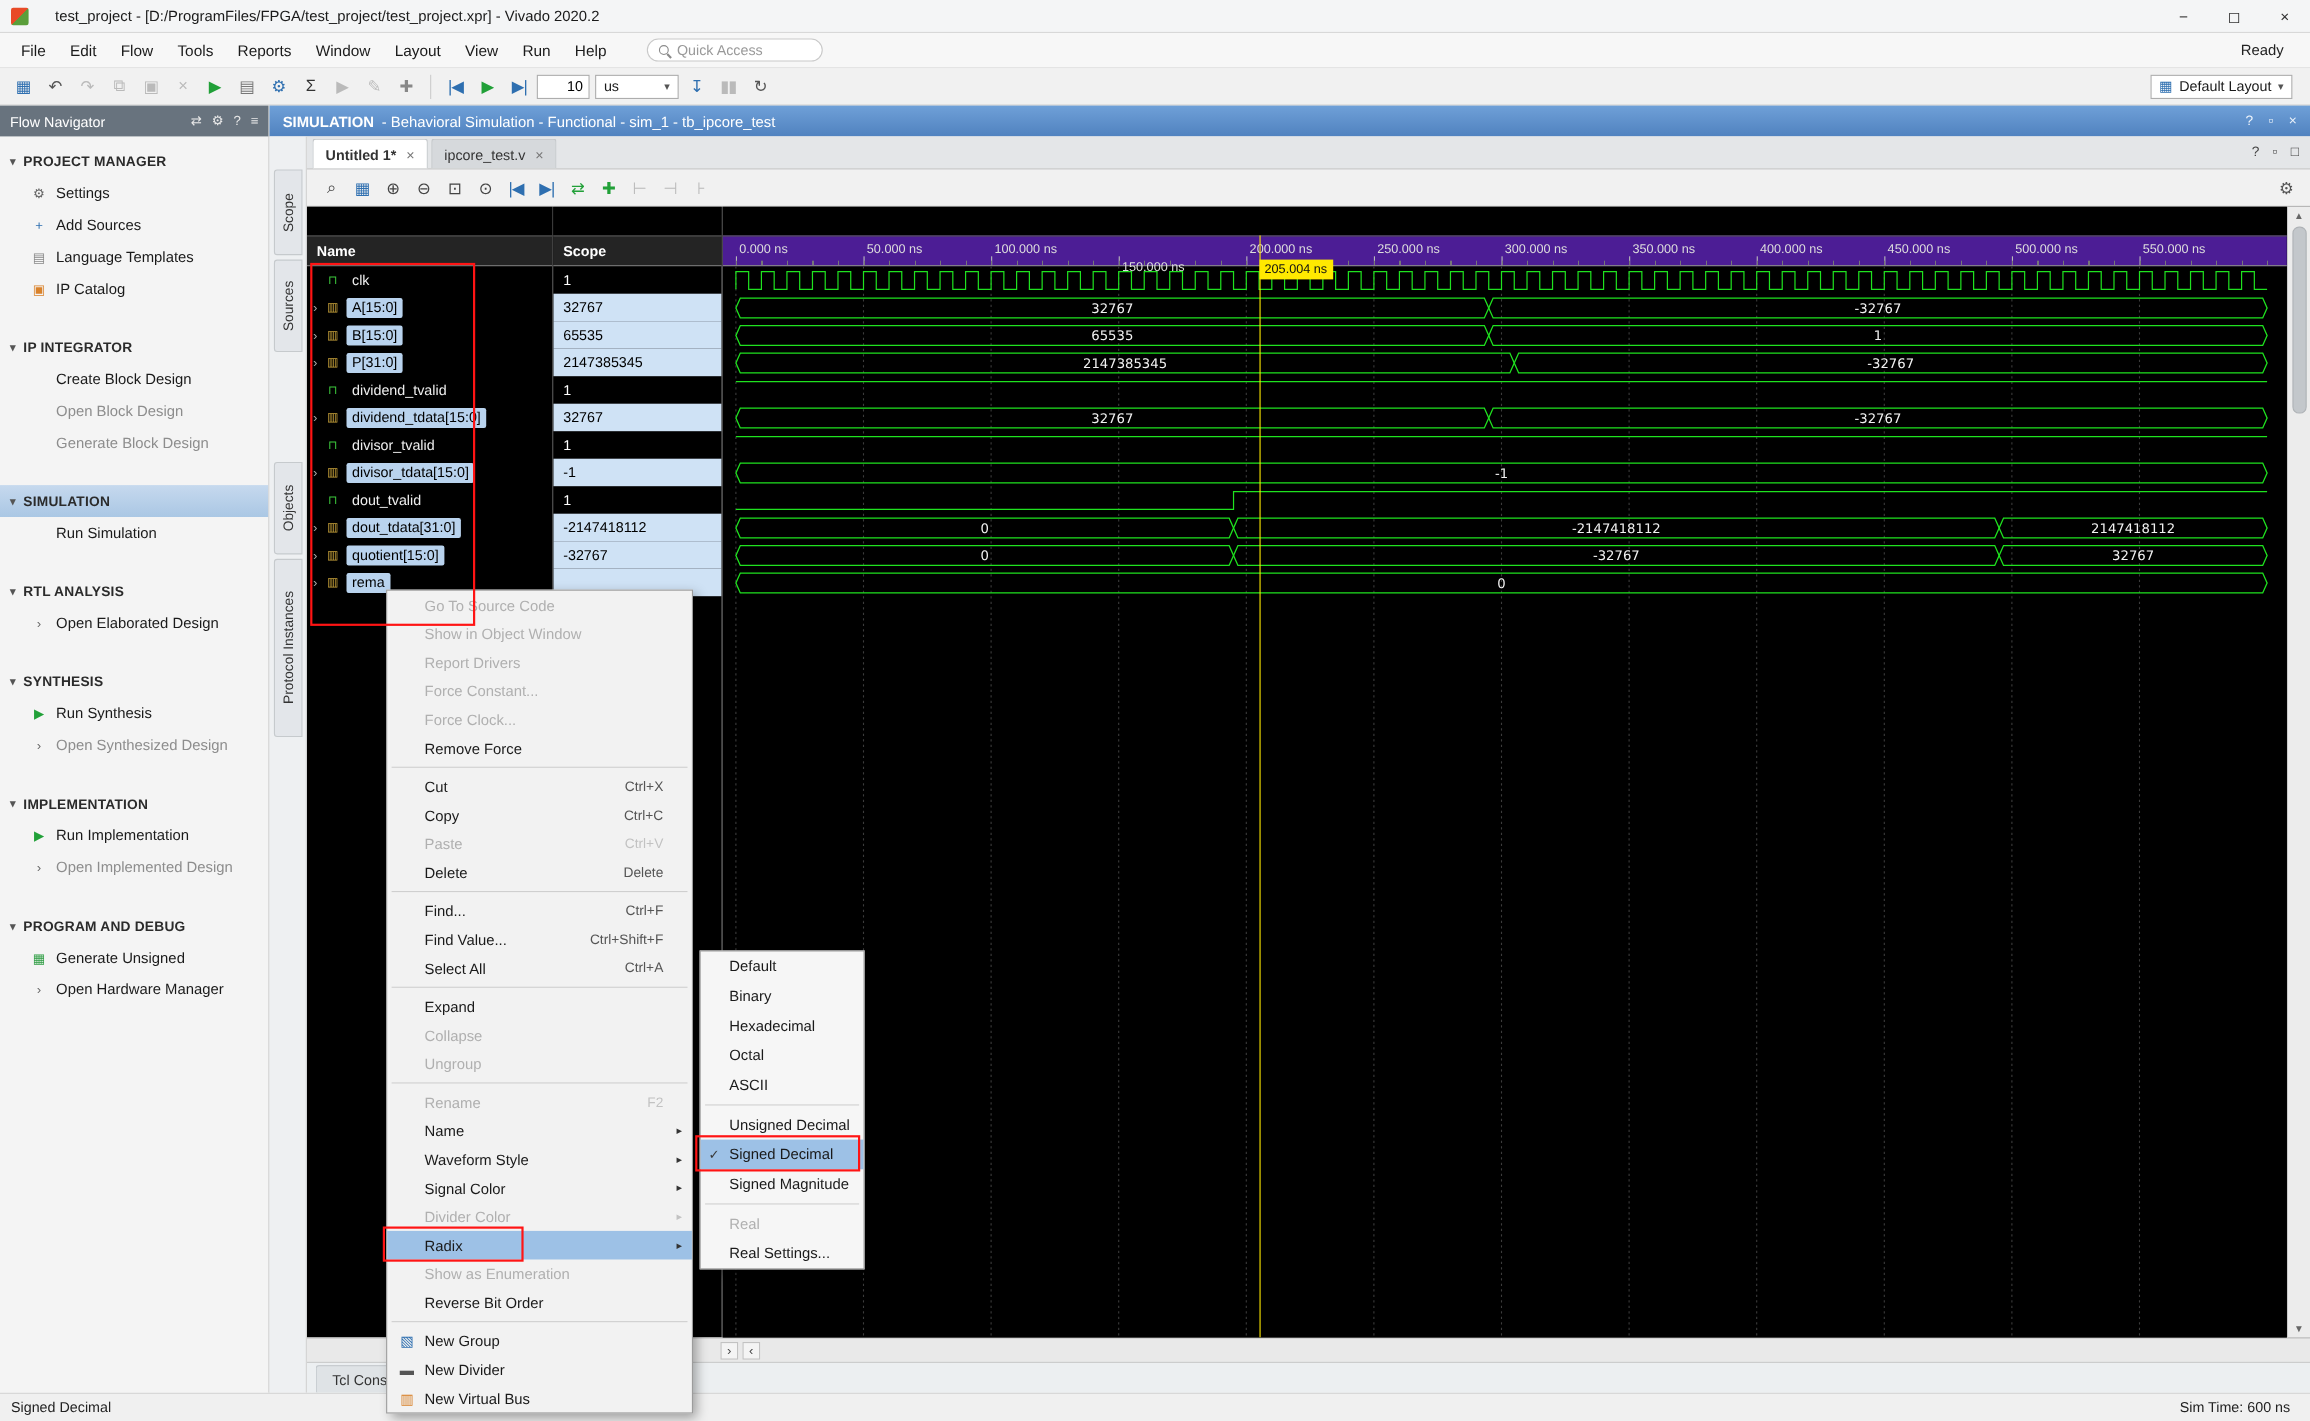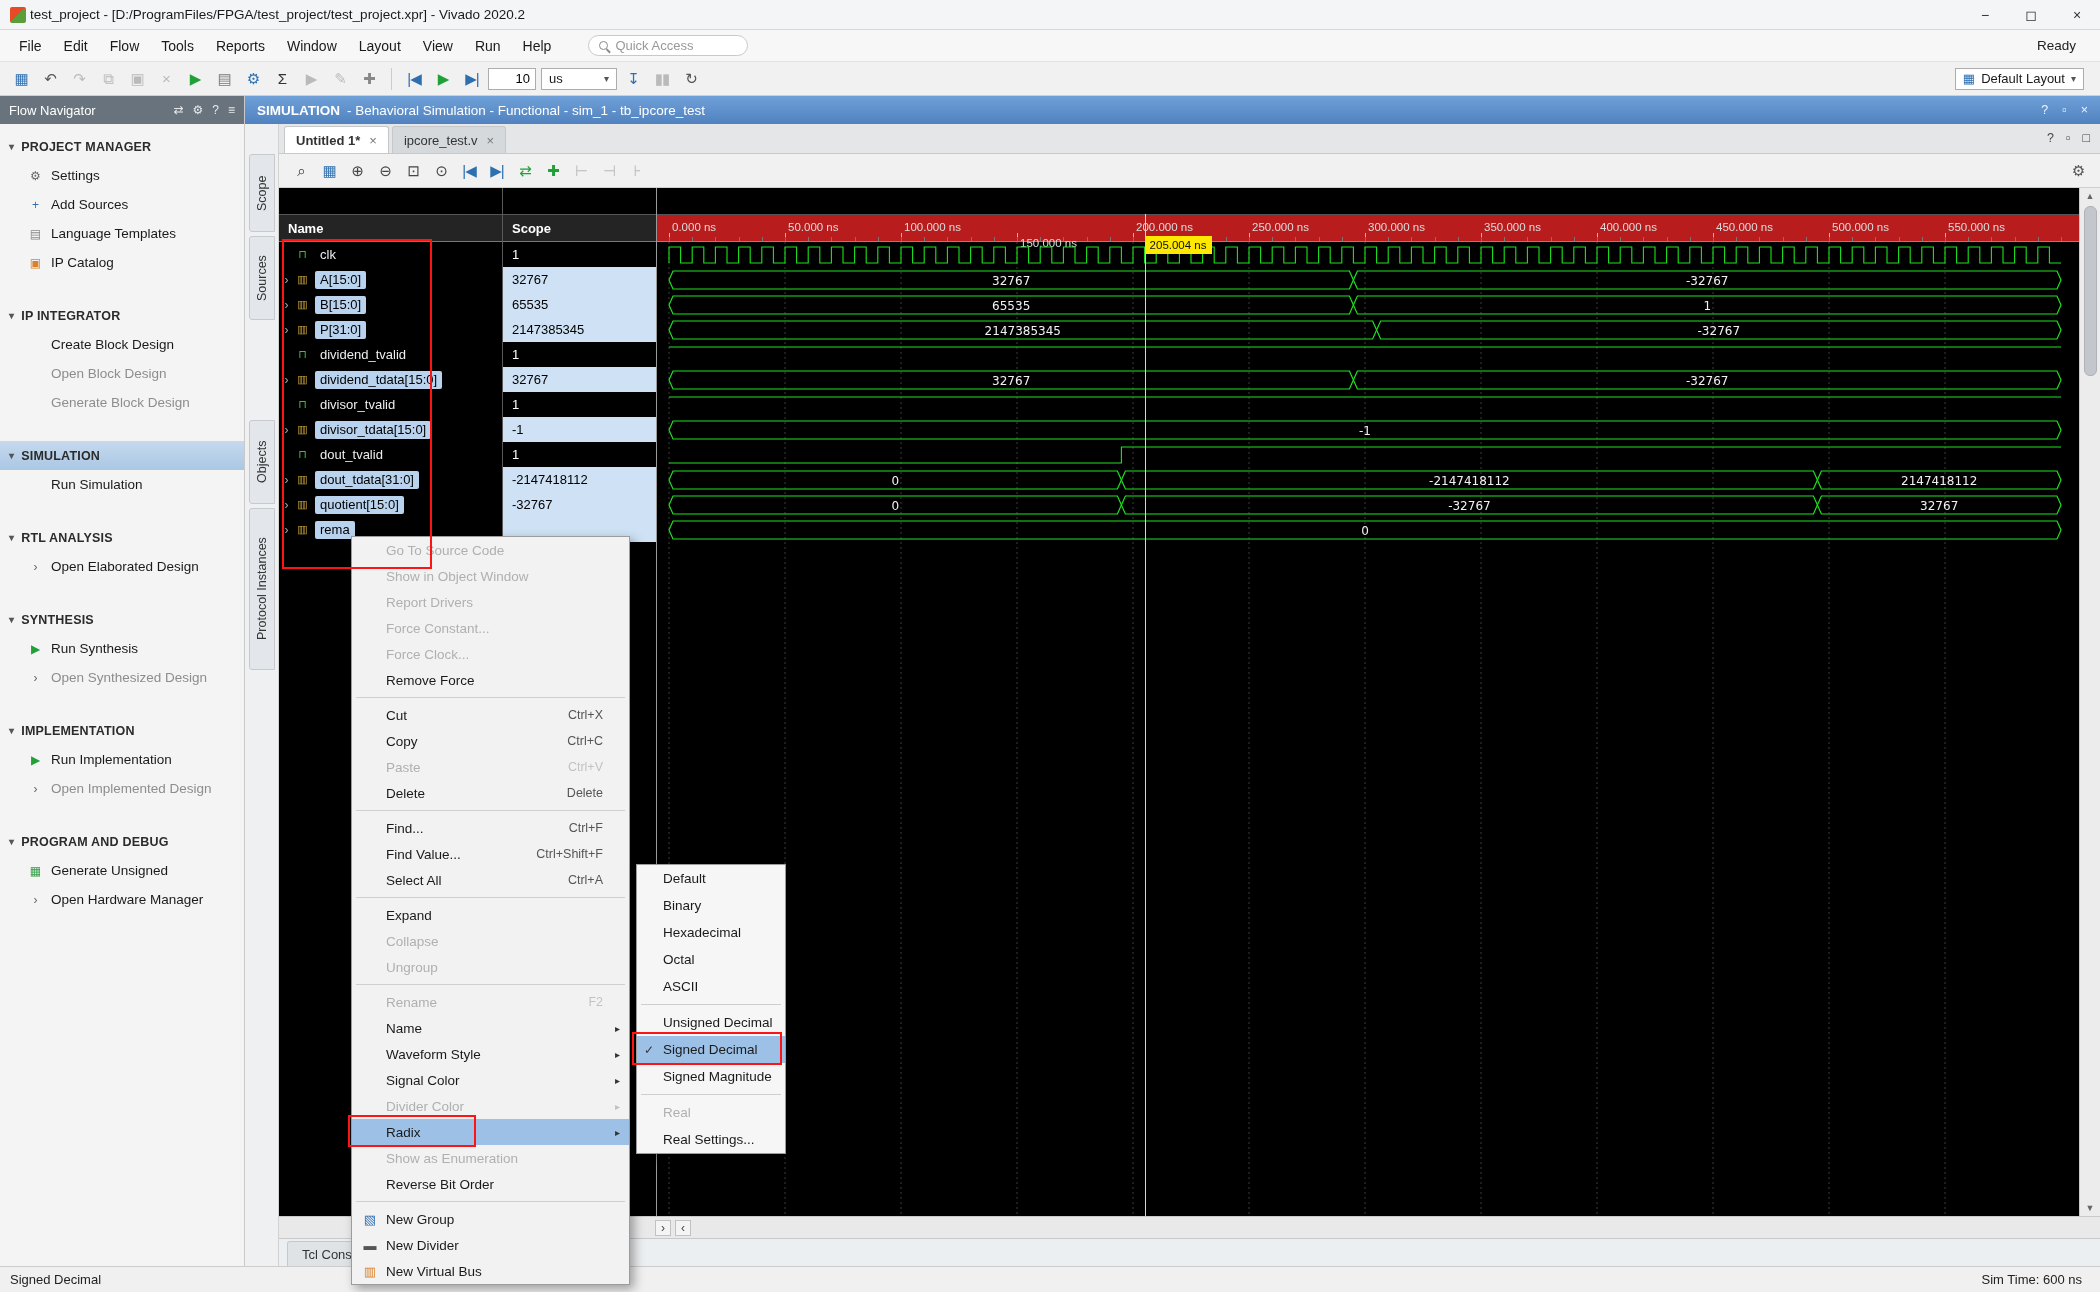--- a/index.html
+++ b/index.html
@@ -1,20 +1,20 @@
 <!DOCTYPE html>
 <html><head>
 <meta charset="utf-8">
 <style>
   * { margin:0; padding:0; box-sizing:border-box; }
   body { font-family:"Liberation Sans", sans-serif; background:#888; }
   .app { position:relative; width:2100px; height:1292px; background:#f0f0f0; overflow:hidden; font-size:14px; color:#1a1a1a; }
 
   
-  .titlebar { height:30px; background:#f4f5f6; border-bottom:1px solid #d8d8d8; display:flex; align-items:center; padding:0 0 0 10px; gap:4px; font-size:13.5px; }
+  .titlebar { height:30px; background:#f4f5f6; border-bottom:1px solid #d8d8d8; display:flex; align-items:center; padding:0 0 0 10px; gap:24px; font-size:13.5px; }
   .vivado-logo { width:16px; height:16px; border-radius:2px; background:linear-gradient(135deg,#e84a27 0 50%, #5a9e3a 50% 100%); }
   .win-btns { margin-left:auto; display:flex; height:30px; }
   .win-btn { width:46px; text-align:center; line-height:30px; font-size:14px; color:#333; }
 
   
   .menubar { height:32px; background:#f7f7f7; border-bottom:1px solid #e2e2e2; display:flex; align-items:center; padding:0 8px; font-size:14px; }
   .menu-item { padding:5px 11px; border-radius:3px; }
   .quick-access { margin-left:26px; width:160px; display:flex; align-items:center; gap:7px; border:1px solid #c9c9c9; border-radius:11px; background:#fff; padding:2px 10px; color:#999; font-size:13px; }
   .mag-icon { width:9px; height:9px; border:1.5px solid #8a8a8a; border-radius:50%; position:relative; flex:none; }
   .mag-icon::after { content:""; position:absolute; width:5px; height:1.5px; background:#8a8a8a; transform:rotate(45deg); right:-4px; bottom:-2px; }
@@ -81,21 +81,21 @@
   .sig-row .exp { width:15px; text-align:center; color:#aaa; font-size:12px; flex:none; }
   .sig-icon { width:17px; text-align:center; font-size:11px; margin-right:4px; flex:none; }
   .sig-label { padding:1.5px 5px; border-radius:2px; white-space:nowrap; overflow:hidden; }
   .sig-label.selected { background:#b9d3ee; color:#000; }
   .val-row { height:25px; display:flex; align-items:center; padding-left:9px; color:#fff; font-size:13px; }
   .val-row.selected { background:#cfe2f5; color:#000; }
 
   .canvas-col { flex:1; position:relative; min-width:0; overflow:hidden; background:#000; }
   .canvas-strip { height:26px; position:relative; background:#000; }
   .cursor-time { position:absolute; top:4px; height:18px; line-height:18px; background:#ffe900; color:#111; font-size:11.5px; padding:0 5px; white-space:nowrap; z-index:6;margin-top:44px; }
-  .ruler { height:28px; position:relative; background:#b91c1c; border-top:1px solid #555; border-bottom:1px solid #888; }
+  .ruler { height:28px; position:relative; background:#4c1d95; border-top:1px solid #555; border-bottom:1px solid #888; }
   .ruler::after { content:""; position:absolute; left:12px; right:0; bottom:0; height:4px;
       background:repeating-linear-gradient(to right,#777 0 1px, transparent 1px 23.2px); }
   .tick-label { position:absolute; top:6px; color:#ddd; font-size:11.5px; white-space:nowrap; }
   .tick { position:absolute; bottom:0; width:1px; height:8px; background:#bbb; }
   #wave-svg { position:absolute; left:0; top:54px; }
   .cursor-line { position:absolute; top:26px; bottom:0; width:1px; background:#ffe900; z-index:5; }
 
   .v-scroll { width:21px; flex:none; background:#ececec; border-left:1px solid #c9c9c9; display:flex; flex-direction:column; align-items:center; font-size:9px; color:#666; }
   .v-scroll .arr { height:16px; line-height:16px; }
   .v-thumb { width:13px; height:170px; background:#c3c7cb; border:1px solid #aeb2b6; border-radius:6px; margin-top:2px; }

